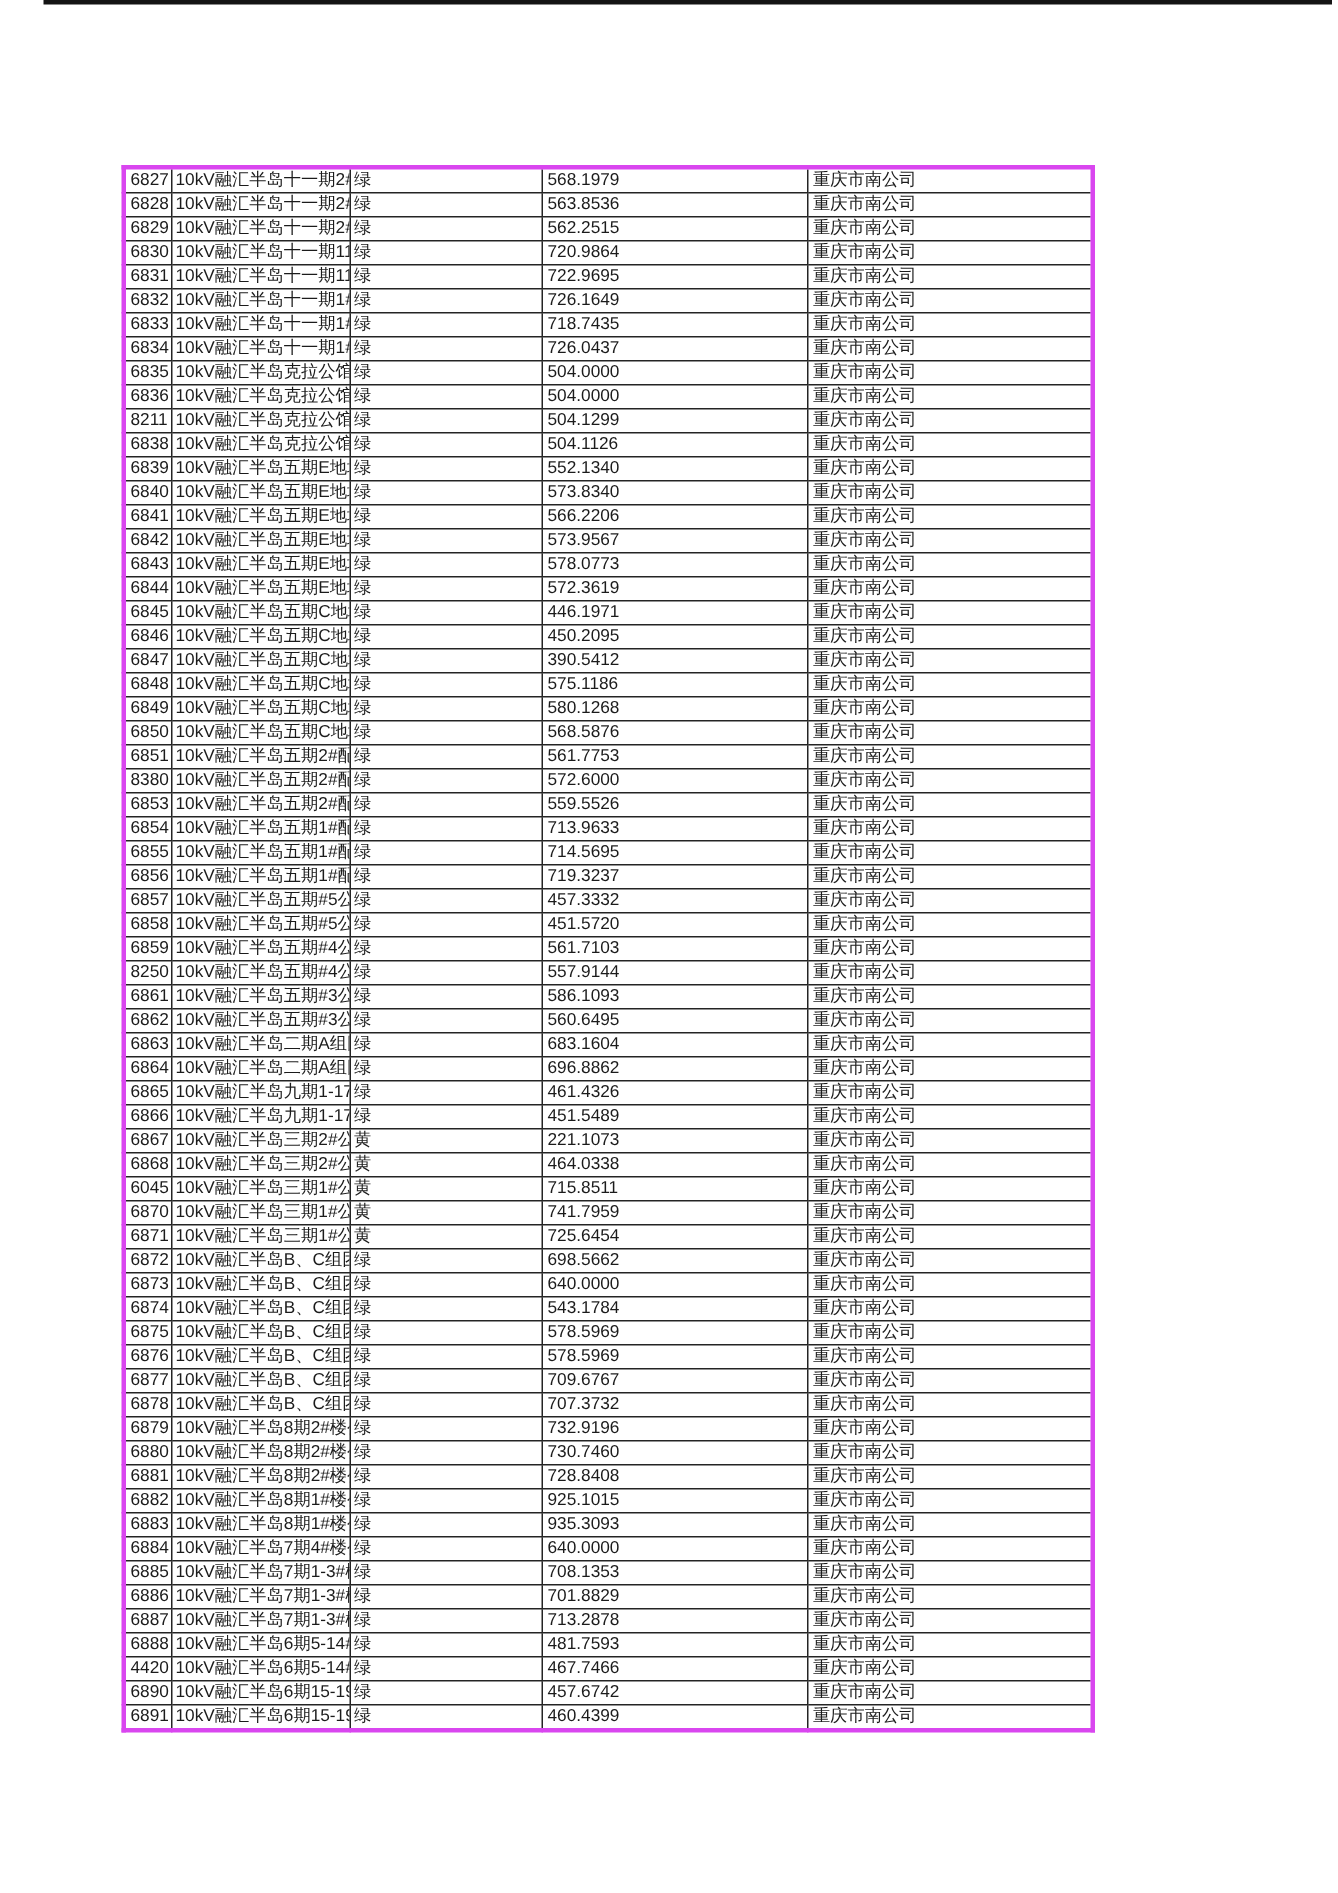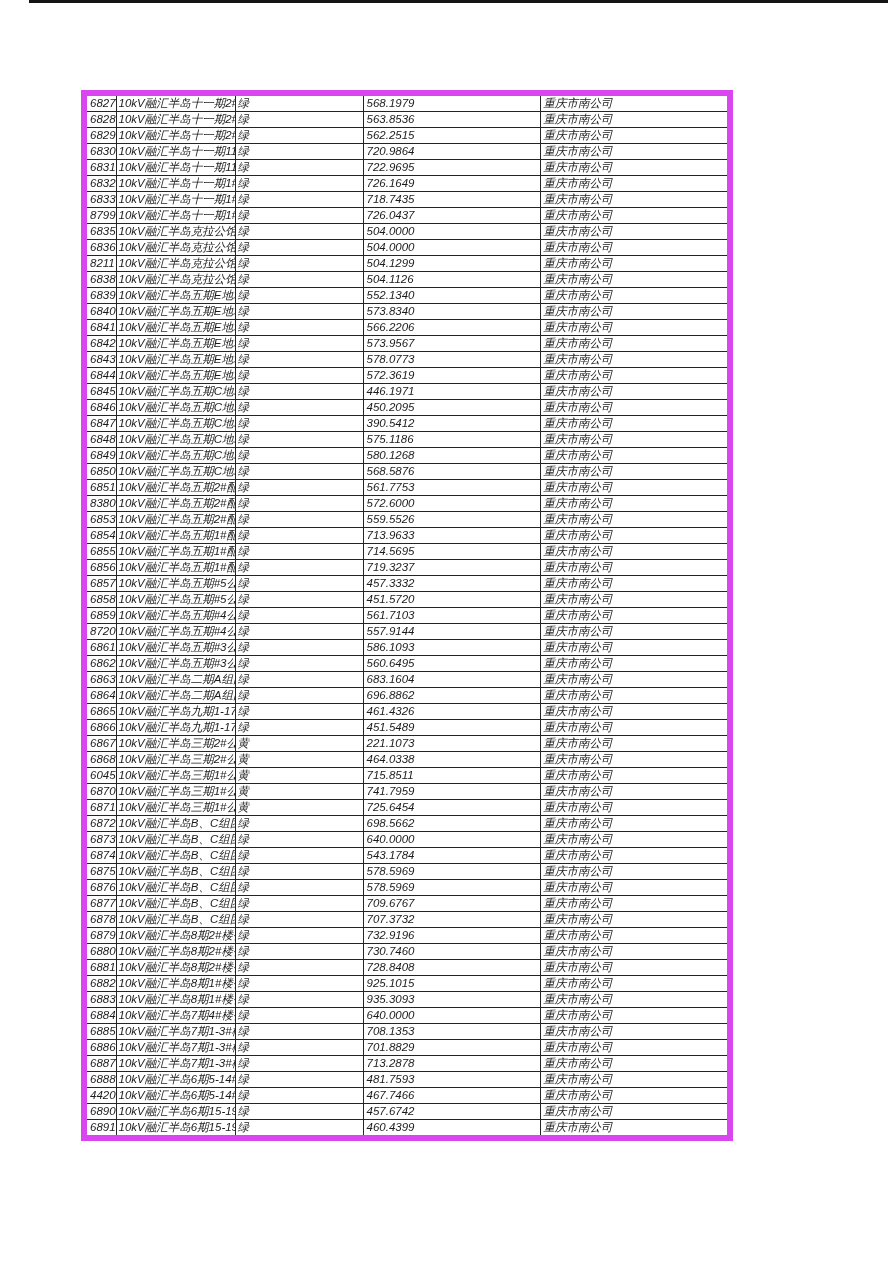--- a/index.html
+++ b/index.html
@@ -14,27 +14,26 @@
   .top-line {
     position: absolute;
     top: 0;
     left: 29px;
     width: 859px;
     height: 3px;
     background: #141414;
   }
   .sheet-table {
     position: absolute;
-    top: 90px;
+    top: 110px;
     left: 81px;
     width: 646px;
     border-collapse: collapse;
     table-layout: fixed;
-    border: 6px solid #d946ef;
-    font-style: italic;
+    border: 3px solid #d946ef;
   }
   .sheet-table td {
     border: 1px solid #242424;
     height: 15px;
     line-height: 15px;
     font-size: 11.5px;
     color: #1b1b1b;
     padding: 0;
     white-space: nowrap;
     overflow: hidden;
@@ -103,21 +102,21 @@
     <td class="c-company">重庆市南公司</td>
   </tr>
       <tr>
     <td class="c-id">6833</td>
     <td class="c-name">10kV融汇半岛十一期1#、</td>
     <td class="c-flag">绿</td>
     <td class="c-value">718.7435</td>
     <td class="c-company">重庆市南公司</td>
   </tr>
       <tr>
-    <td class="c-id">8799</td>
+    <td class="c-id">6834</td>
     <td class="c-name">10kV融汇半岛十一期1#、</td>
     <td class="c-flag">绿</td>
     <td class="c-value">726.0437</td>
     <td class="c-company">重庆市南公司</td>
   </tr>
       <tr>
     <td class="c-id">6835</td>
     <td class="c-name">10kV融汇半岛克拉公馆5-</td>
     <td class="c-flag">绿</td>
     <td class="c-value">504.0000</td>
@@ -285,21 +284,21 @@
     <td class="c-company">重庆市南公司</td>
   </tr>
       <tr>
     <td class="c-id">6859</td>
     <td class="c-name">10kV融汇半岛五期#4公用</td>
     <td class="c-flag">绿</td>
     <td class="c-value">561.7103</td>
     <td class="c-company">重庆市南公司</td>
   </tr>
       <tr>
-    <td class="c-id">8720</td>
+    <td class="c-id">8250</td>
     <td class="c-name">10kV融汇半岛五期#4公用</td>
     <td class="c-flag">绿</td>
     <td class="c-value">557.9144</td>
     <td class="c-company">重庆市南公司</td>
   </tr>
       <tr>
     <td class="c-id">6861</td>
     <td class="c-name">10kV融汇半岛五期#3公用</td>
     <td class="c-flag">绿</td>
     <td class="c-value">586.1093</td>

